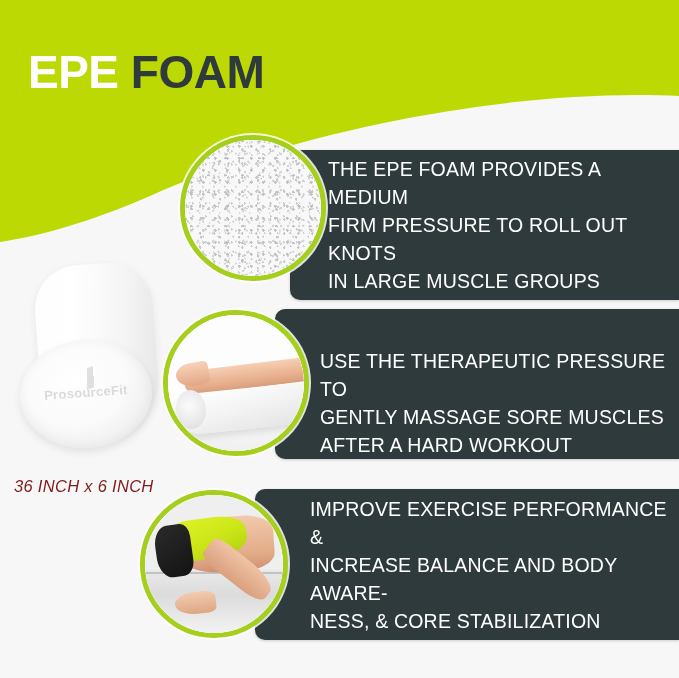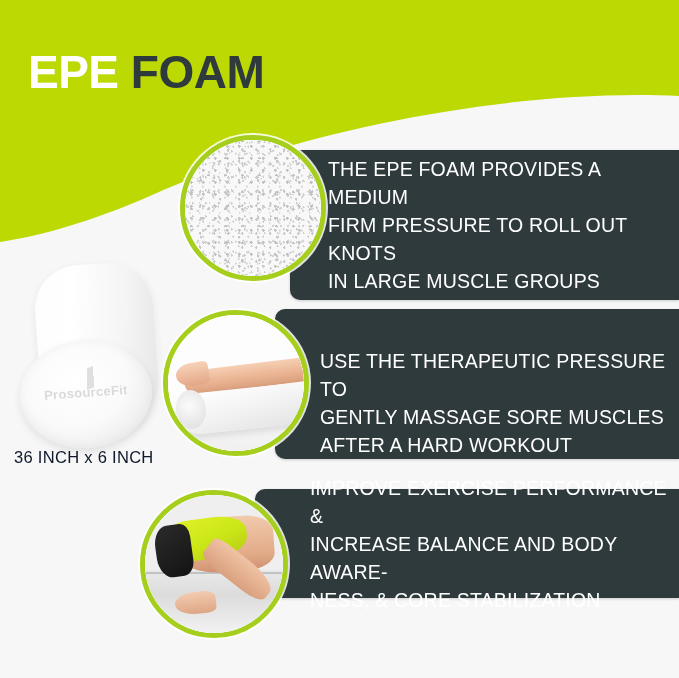--- a/index.html
+++ b/index.html
@@ -248,26 +248,27 @@
     left: 50%; top: 26%;
     width: 44px; height: 20px;
     margin-left: -16px;
     background: linear-gradient(100deg, transparent 0 42%, #dcdcdc 42% 56%, transparent 56%);
     transform: rotate(-18deg) skewX(-12deg);
     opacity: 0.9;
   }
   .product-caption {
     position: absolute;
     left: 14px;
-    top: 448px;
+    top: 477px;
     z-index: 3;
-    color: #0f172a;
+    color: #7f1d1d;
     font-size: 16.5px;
     letter-spacing: 0.3px;
     white-space: nowrap;
+    font-style: italic;
   }
 </style>
 </head>
 <body>
 
 <div id="canvas">
 
   <div class="header-band">
     <svg width="679" height="250" viewBox="0 0 679 250" xmlns="http://www.w3.org/2000/svg">
       <path d="M0,0 H679 V96 C520,88 300,128 150,196 C90,222 40,236 0,242 Z" fill="#bcd904"></path>
@@ -304,21 +305,21 @@
           <div class="leg"></div>
           <div class="foot"></div>
           <div class="roller"></div>
           <div class="roller-cap"></div>
         </div>
       </div>
     </div>
   </div>
 
   <div class="feature-row">
-    <div class="feature-panel" style="left:255px; top:489px; width:424px; height:109px; padding-left:55px; padding-right:12px;">
+    <div class="feature-panel" style="left:255px; top:489px; width:424px; height:151px; padding-left:55px; padding-right:12px;">
       <div class="feature-text">IMPROVE EXERCISE PERFORMANCE &amp;
 INCREASE BALANCE AND BODY AWARE-
 NESS, &amp; CORE STABILIZATION</div>
     </div>
     <div class="circle-badge" style="left:140px; top:490px; width:148px; height:148px;">
       <div class="circle-inner">
         <div class="scene-core">
           <div class="mat"></div>
           <div class="mat-line"></div>
           <div class="torso"></div>

